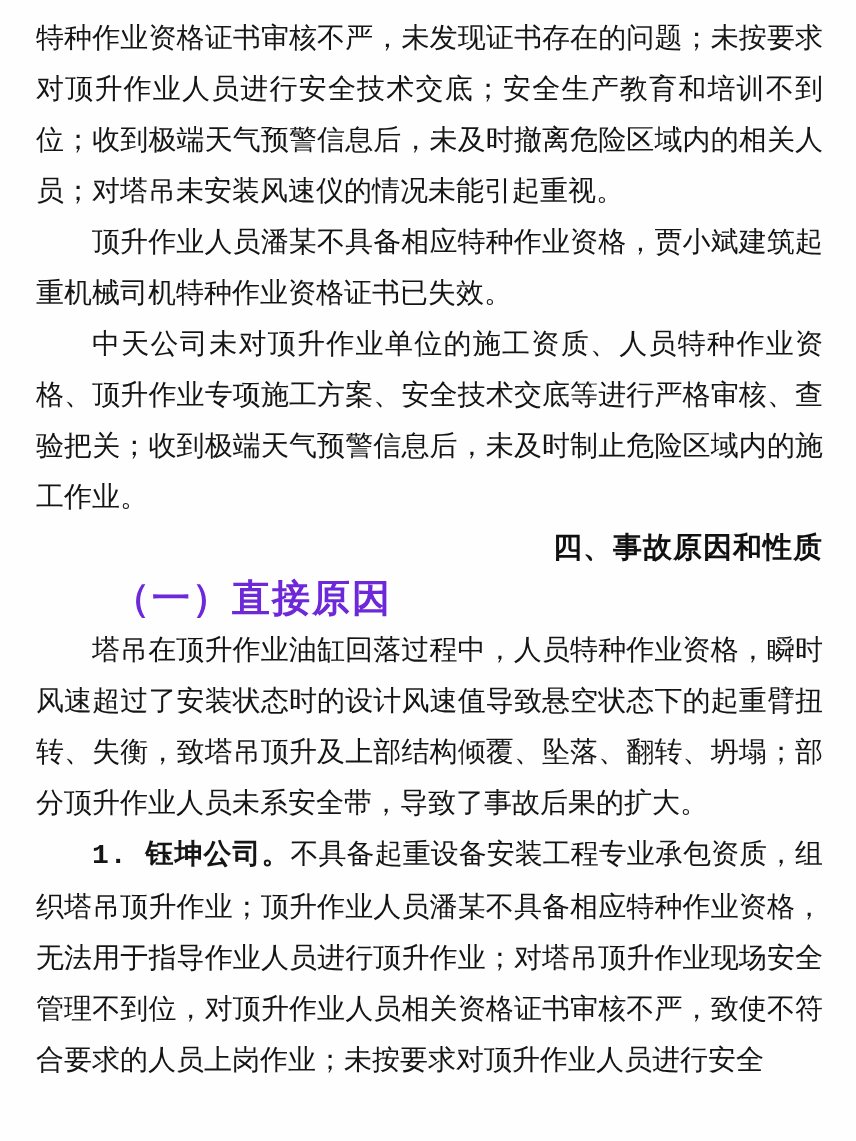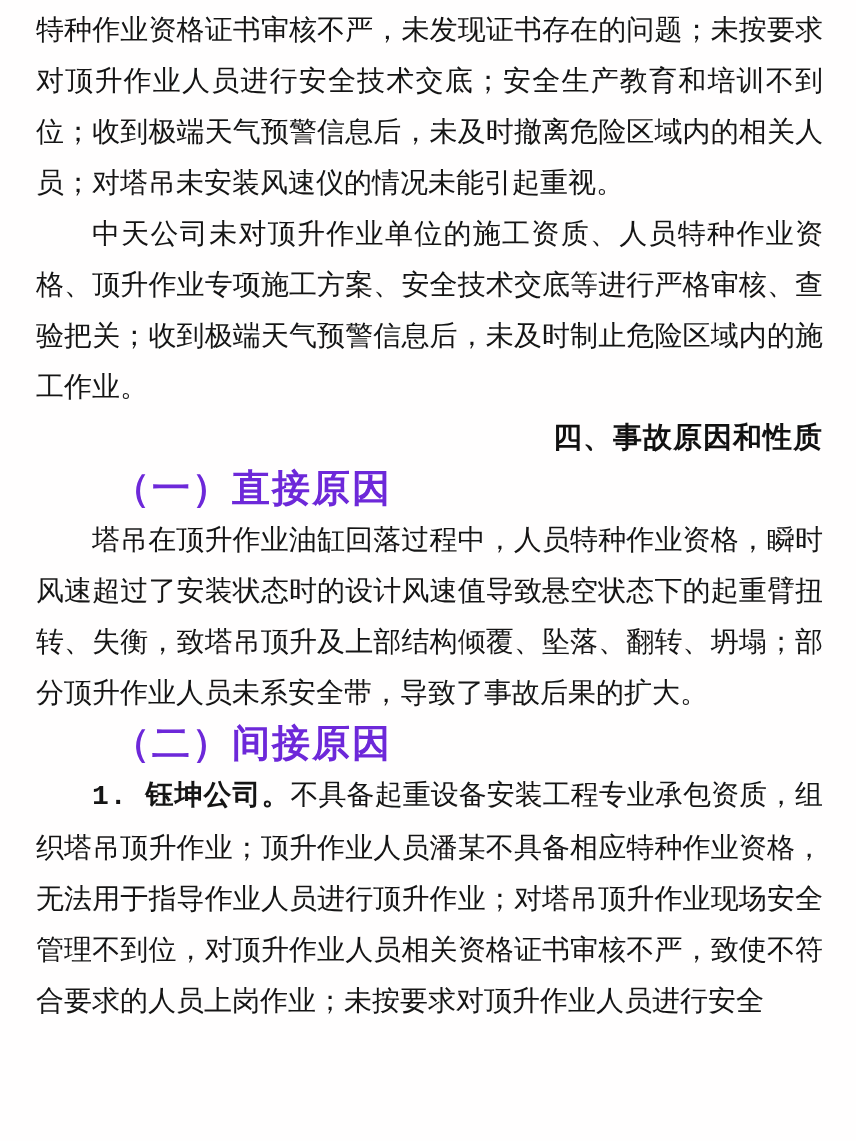--- a/index.html
+++ b/index.html
@@ -8,21 +8,21 @@
     background: #ffffff;
   }
   * { box-sizing: border-box; }
 
   .page {
     position: relative;
     width: 856px;
     height: 1141px;
     margin: 0 auto;
     background: #fffefe;
-    padding: 4px 33px 0 36px;
+    padding: 12px 33px 0 36px;
     overflow: hidden;
     color: #151515;
   }
 
   
   .para {
     margin: 0;
     font-family: "Liberation Serif", "DejaVu Serif", serif;
     font-size: 28px;
     line-height: 51px;
@@ -66,26 +66,26 @@
     letter-spacing: 1px;
   }
 </style>
 </head>
 <body>
 
 <div class="page">
 
   <p class="para">特种作业资格证书审核不严，未发现证书存在的问题；未按要求对顶升作业人员进行安全技术交底；安全生产教育和培训不到位；收到极端天气预警信息后，未及时撤离危险区域内的相关人员；对塔吊未安装风速仪的情况未能引起重视。</p>
 
+  <p class="para indent">顶升作业人员潘某不具备相应特种作业资格，贾小斌建筑起重机械司机特种作业资格证书已失效。</p>
 
   <p class="para indent">中天公司未对顶升作业单位的施工资质、人员特种作业资格、顶升作业专项施工方案、安全技术交底等进行严格审核、查验把关；收到极端天气预警信息后，未及时制止危险区域内的施工作业。</p>
 
   <h2 class="heading-1">四、事故原因和性质</h2>
 
   <h3 class="heading-2">（一）直接原因</h3>
 
   <p class="para indent">塔吊在顶升作业油缸回落过程中，人员特种作业资格，瞬时风速超过了安装状态时的设计风速值导致悬空状态下的起重臂扭转、失衡，致塔吊顶升及上部结构倾覆、坠落、翻转、坍塌；部分顶升作业人员未系安全带，导致了事故后果的扩大。</p>
 
-  <h3 class="heading-2">（二）间接原因</h3>
 
   <p class="para indent"><span class="item-lead">1. 钰坤公司。</span><span>不具备起重设备安装工程专业承包资质，组织塔吊顶升作业；顶升作业人员潘某不具备相应特种作业资格，无法用于指导作业人员进行顶升作业；对塔吊顶升作业现场安全管理不到位，对顶升作业人员相关资格证书审核不严，致使不符合要求的人员上岗作业；未按要求对顶升作业人员进行安全</span></p>
 
 </div>
 
 </body></html>

